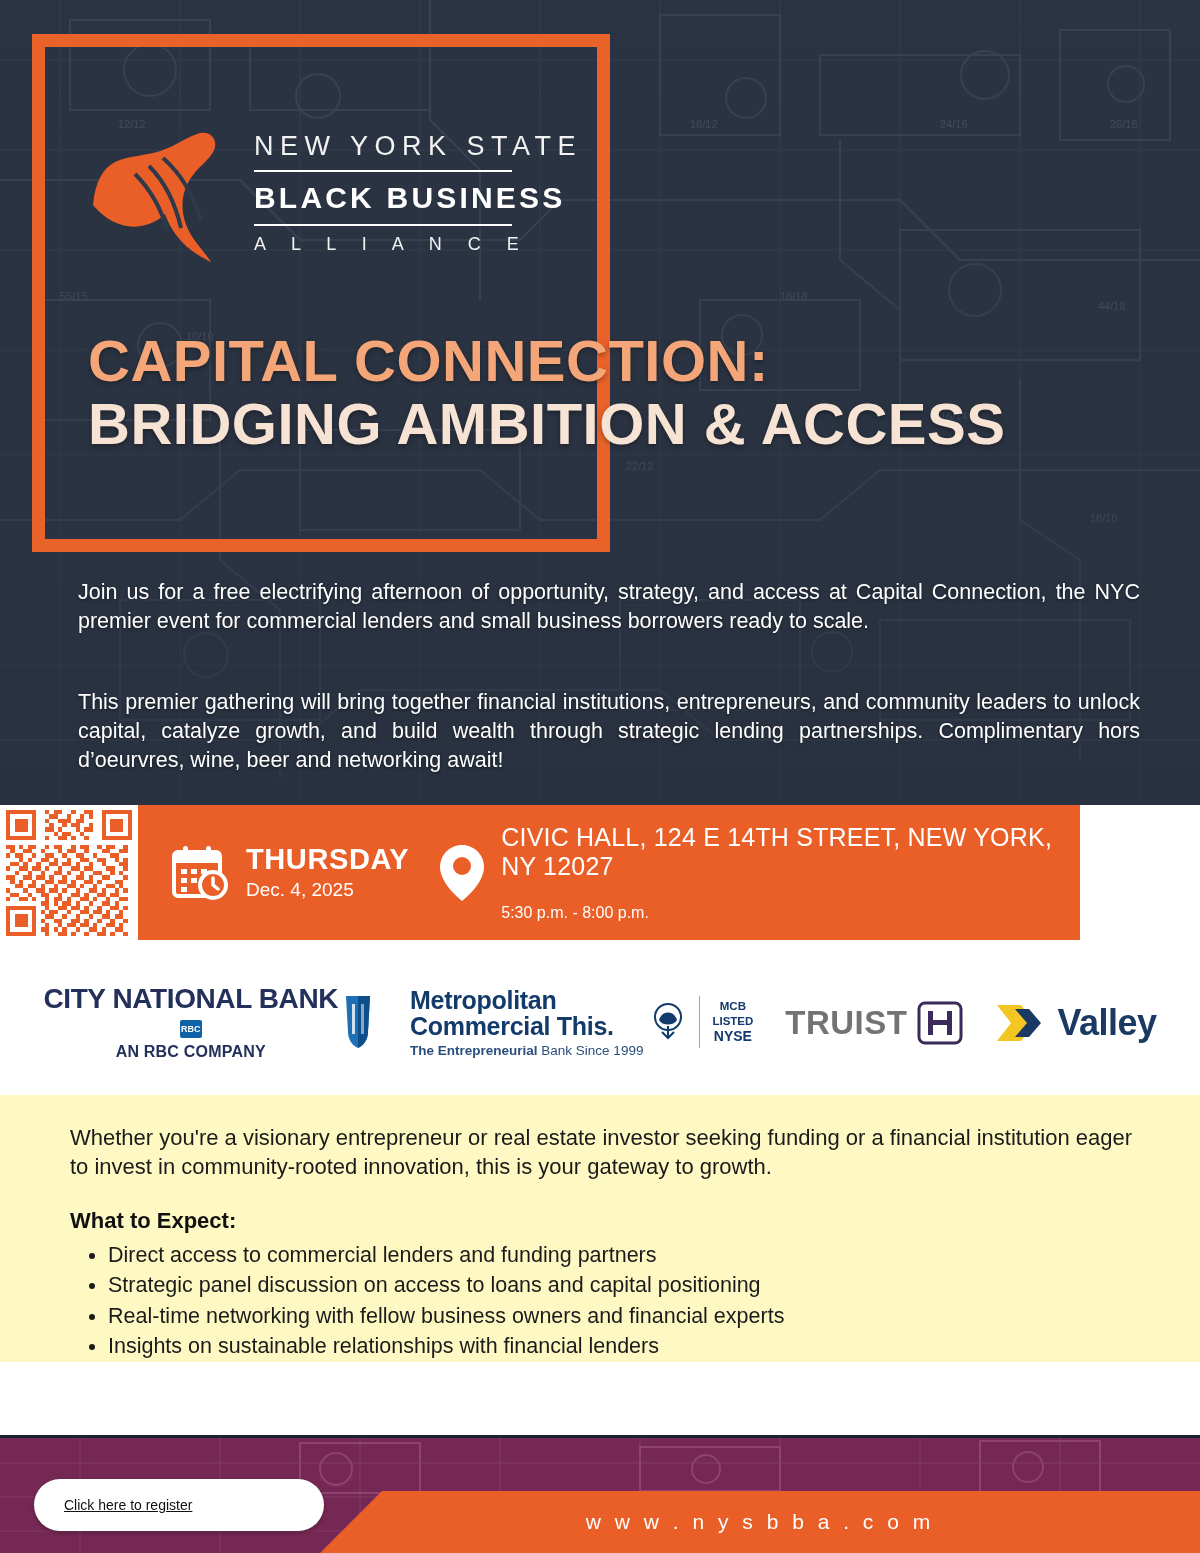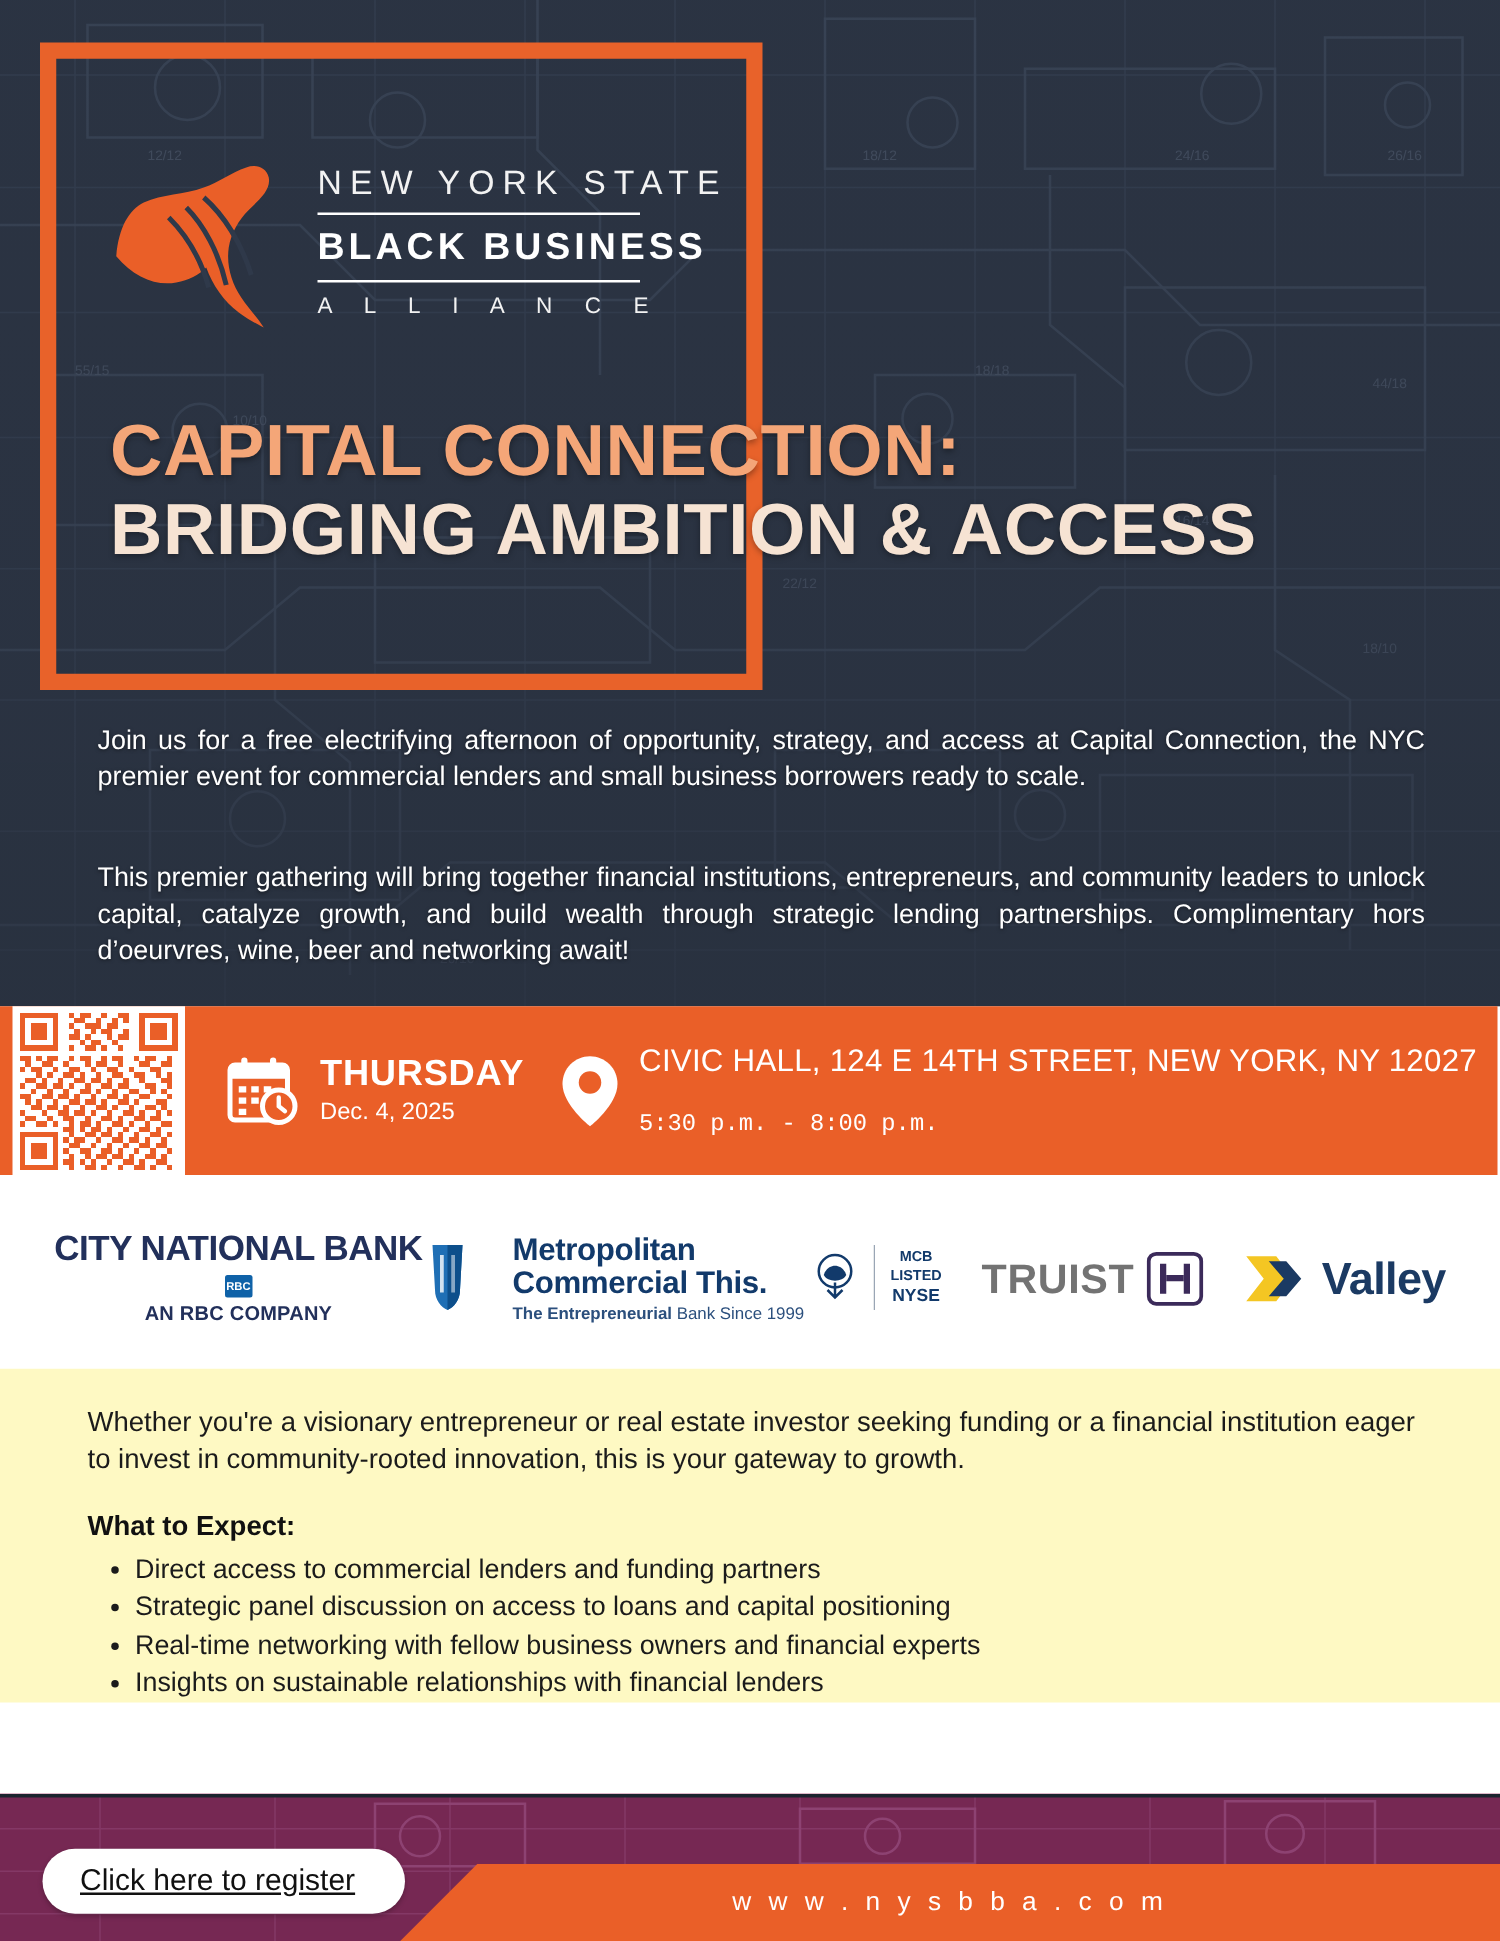--- a/index.html
+++ b/index.html
@@ -126,26 +126,25 @@
     line-height: 1.35;
     text-align: justify;
     text-shadow: 0 1px 3px rgba(0,0,0,0.5);
   }
   .hero-para.p1 { top: 578px; }
   .hero-para.p2 { top: 688px; }
 
   
   .detail-bar {
     position: relative;
-    width: 1198px;
+    width: 1080px;
     height: 135px;
     background: #ea5f28;
     display: flex;
     align-items: center;
-    padding-left: 10px;
   }
   .qr-wrap {
     width: 138px;
     height: 135px;
     background: #ffffff;
     display: flex;
     align-items: center;
     justify-content: center;
     flex: 0 0 138px;
   }
@@ -184,24 +183,23 @@
     margin-left: 12px;
     color: #ffffff;
   }
   .venue-l1 {
     font-size: 25px;
     font-weight: 400;
     letter-spacing: 0.2px;
     line-height: 1.15;
   }
   .venue-l2 {
-    font-size: 19px;
+    font-size: 16px;
     font-weight: 400;
     margin-top: 24px;
-    font-family: Liberation Mono, monospace;
   }
 
   
   .sponsors {
     width: 1200px;
     height: 155px;
     background: #ffffff;
     display: flex;
     align-items: center;
     justify-content: center;
@@ -303,21 +301,21 @@
     width: 290px;
     height: 52px;
     background: #ffffff;
     border-radius: 26px;
     display: flex;
     align-items: center;
     padding-left: 30px;
     box-shadow: 0 2px 4px rgba(0,0,0,0.25);
   }
   .register-btn span {
-    font-size: 24px;
+    font-size: 14px;
     color: #111111;
     text-decoration: underline;
   }
   .footer-topline {
     position: absolute;
     left: 0;
     top: 0;
     width: 1200px;
     height: 3px;
     background: #1c232e;

